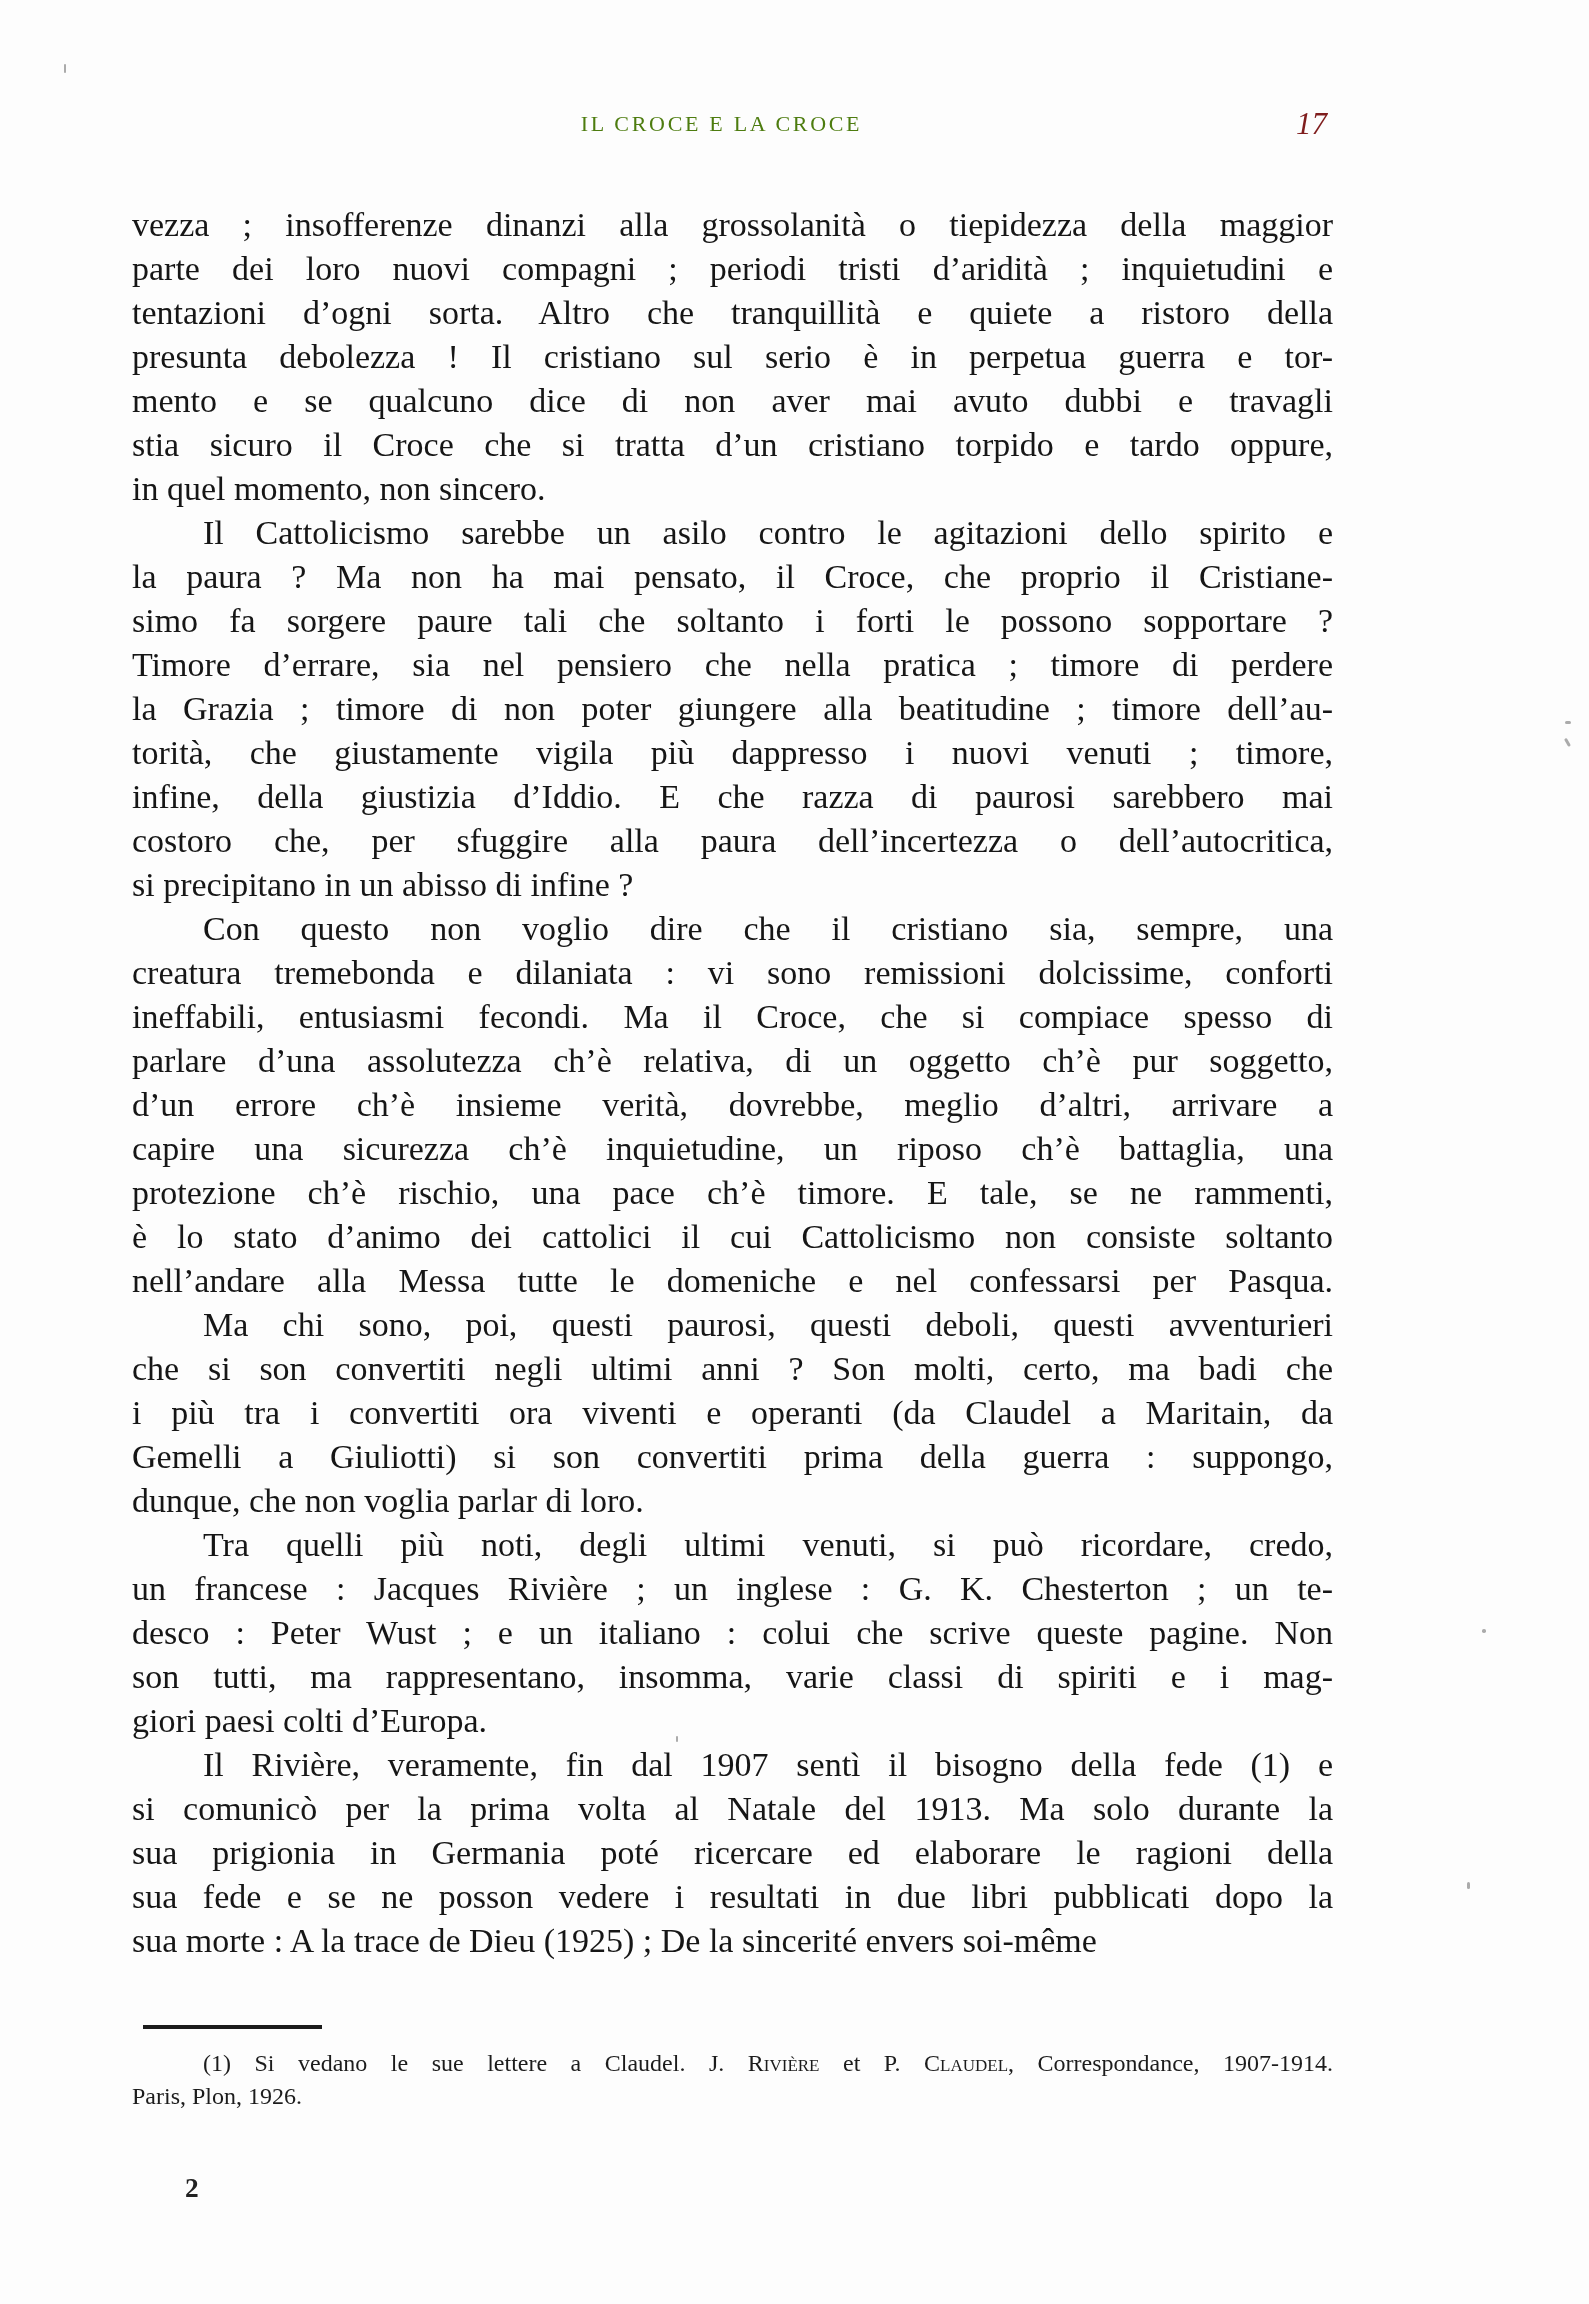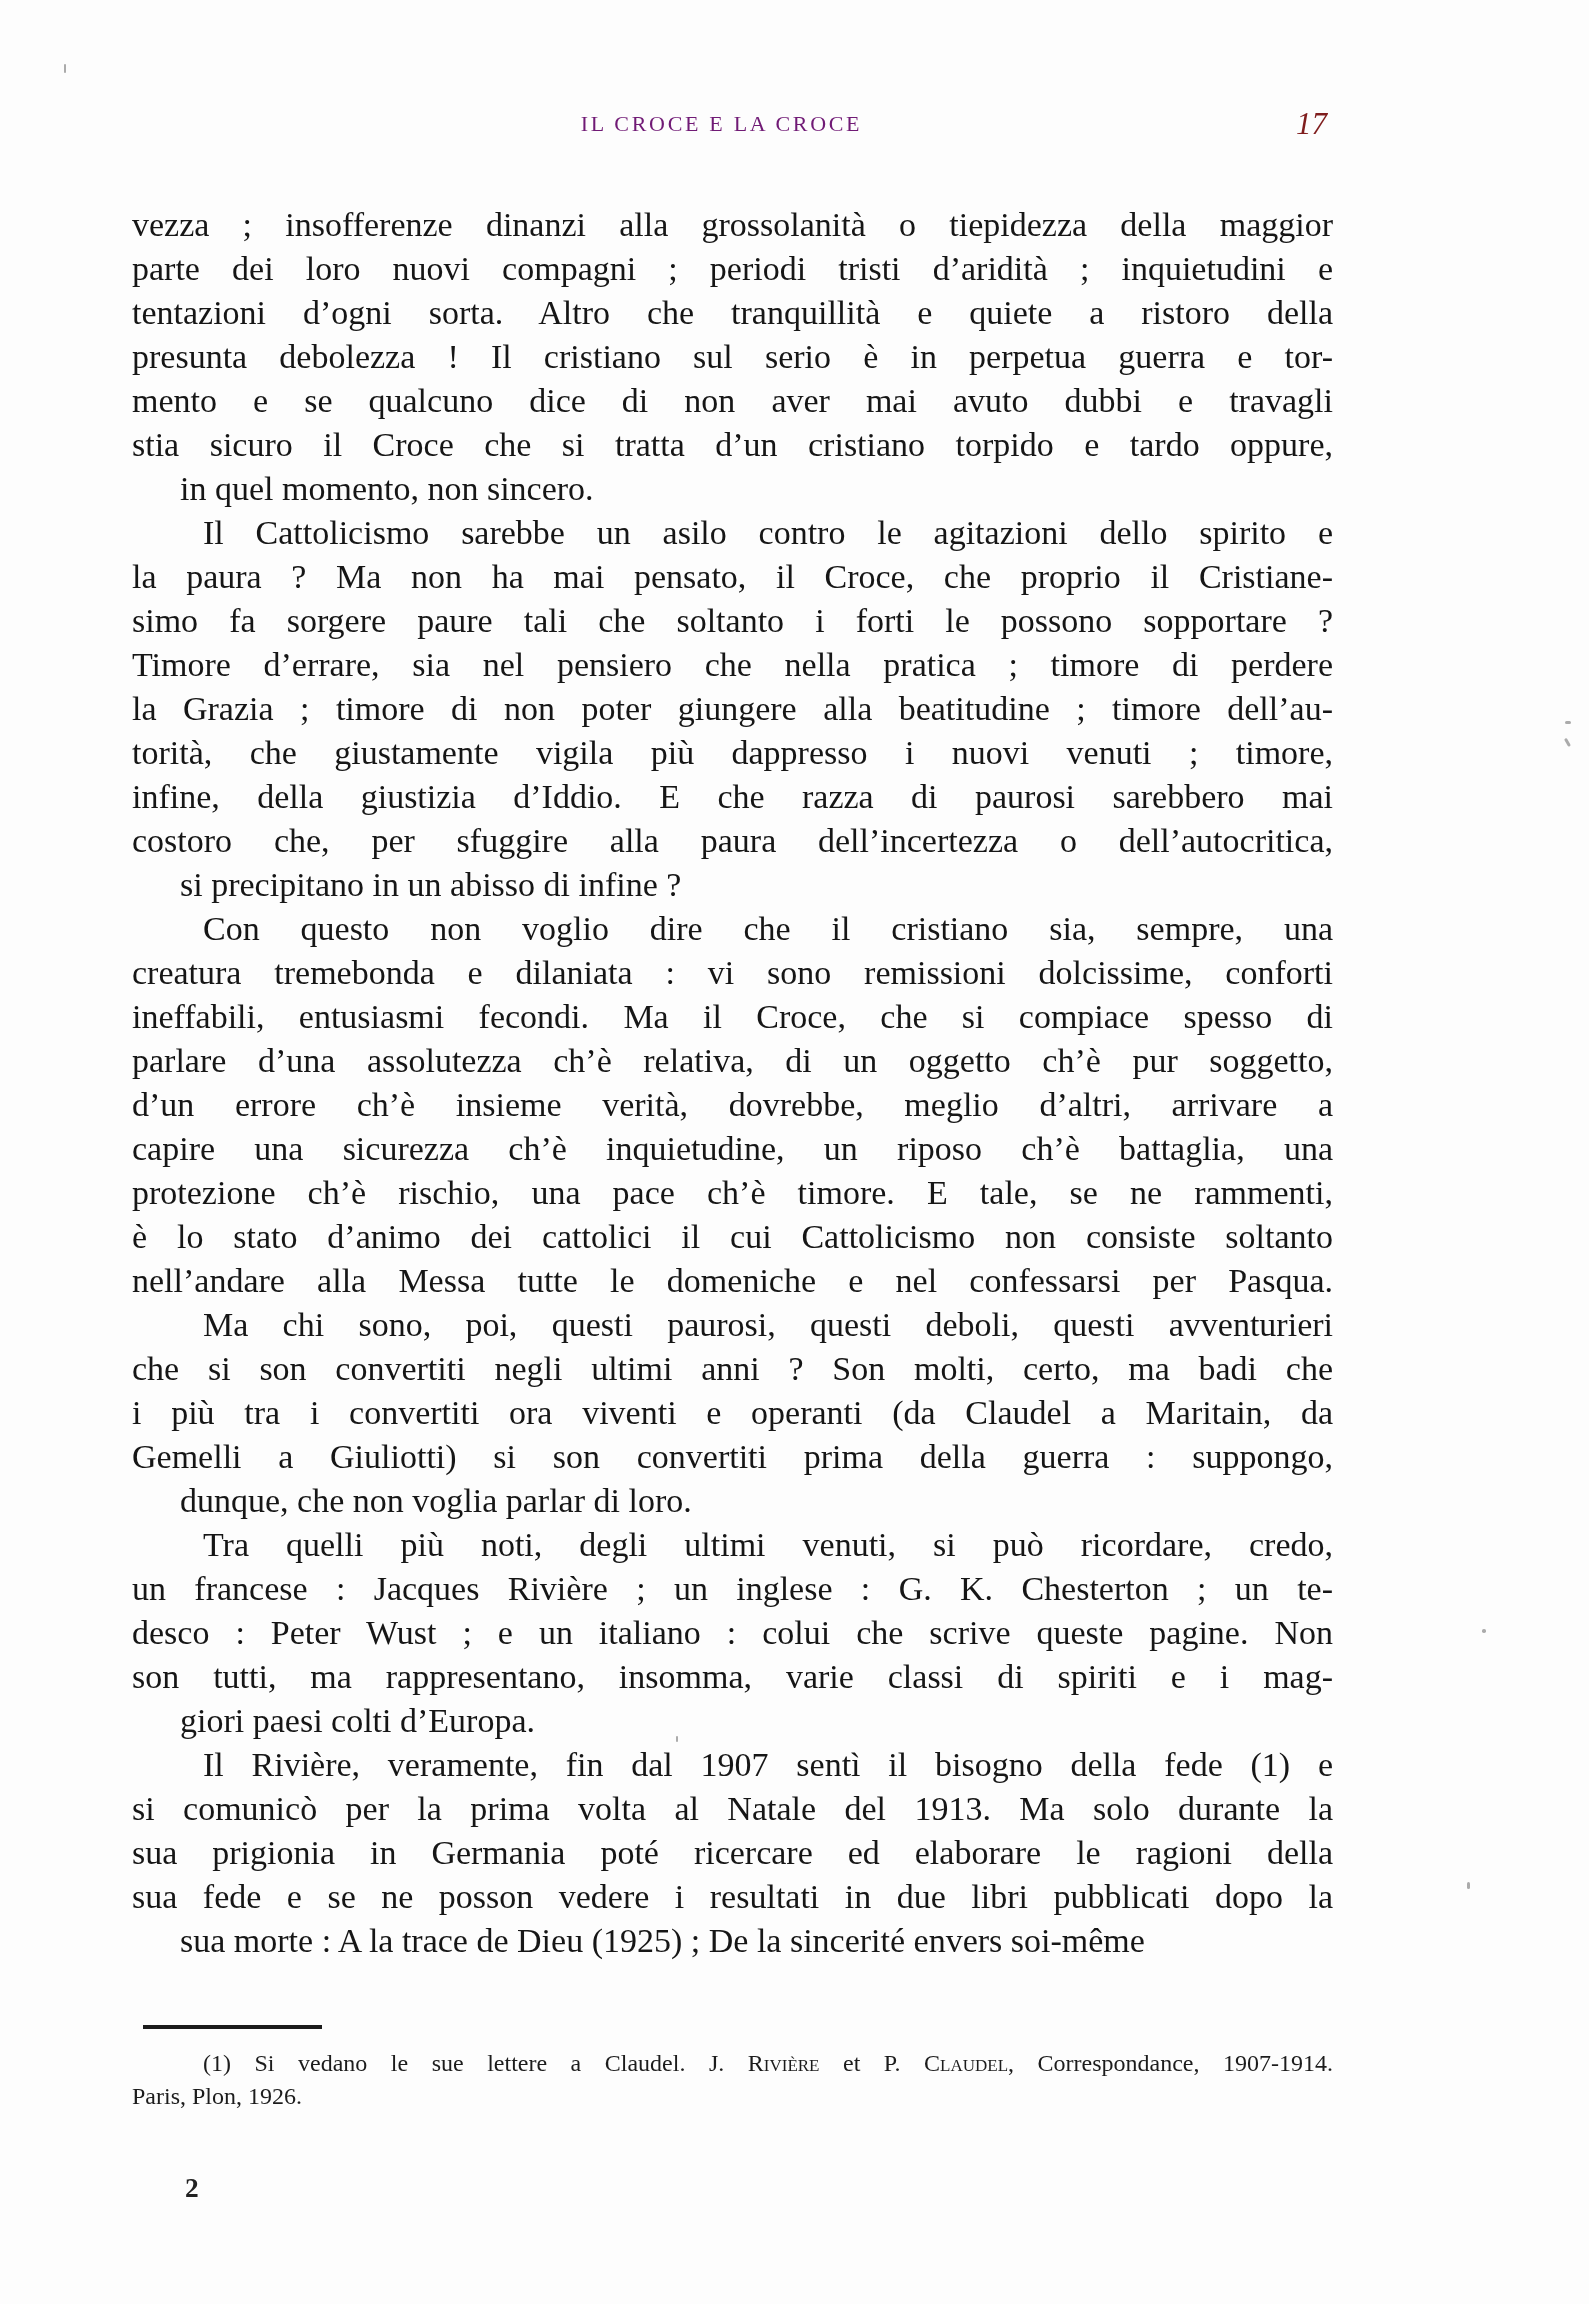--- a/index.html
+++ b/index.html
@@ -1,26 +1,26 @@
 <!DOCTYPE html>
 <html style="font-size:14.6px"><head>
 <meta charset="utf-8">
 <style>
   html, body { margin: 0; padding: 0; background: #ffffff; }
   body { width: 1590px; height: 2304px; position: relative; overflow: hidden;
          font-family: "Liberation Serif", "DejaVu Serif", serif; color: #161616; }
   .page { position: absolute; left: 0; top: 0; width: 1590px; height: 2304px; background: #fdfdfd; }
   .running-head { position: absolute; top: 111px; left: 548px; width: 347px; text-align: center;
-                  font-size: 22px; letter-spacing: 2.7px; text-transform: uppercase; color: #701a75; }
+                  font-size: 22px; letter-spacing: 2.7px; text-transform: uppercase; color: #4d7c0f; }
   .page-number { position: absolute; top: 106px; left: 1296px; font-size: 31px; color: #7f1d1d; font-style: italic; }
   .body-text { position: absolute; left: 132px; top: 203px; width: 1201px; }
   .line { display: block; height: 44px; line-height: 44px; font-size: 34px;
           text-align: justify; text-align-last: justify; white-space: nowrap; overflow: visible; }
   .line.indent { padding-left: 71px; }
-  .line.last { text-align-last: left; margin-left: 48px; }
+  .line.last { text-align-last: left; }
   .line .it { }
   .fn-rule { position: absolute; left: 143px; top: 2025px; width: 179px; height: 3.7px; background: #1c1c1c; }
   .footnotes { position: absolute; left: 132px; top: 2047px; width: 1201px; font-size: 24px; color: #1c1c1c; }
   .fn-line { display: block; height: 33px; line-height: 33px; text-align: justify; text-align-last: justify; white-space: nowrap; }
   .fn-line.indent { padding-left: 71px; }
   .fn-line.last { text-align-last: left; }
   .sc { font-variant: small-caps; }
   .signature { position: absolute; left: 185px; top: 2173px; font-size: 27.4px; font-weight: bold; color: #222; }
   .speck { position: absolute; background: #888; border-radius: 1.8px; opacity: .7; }
 </style>

